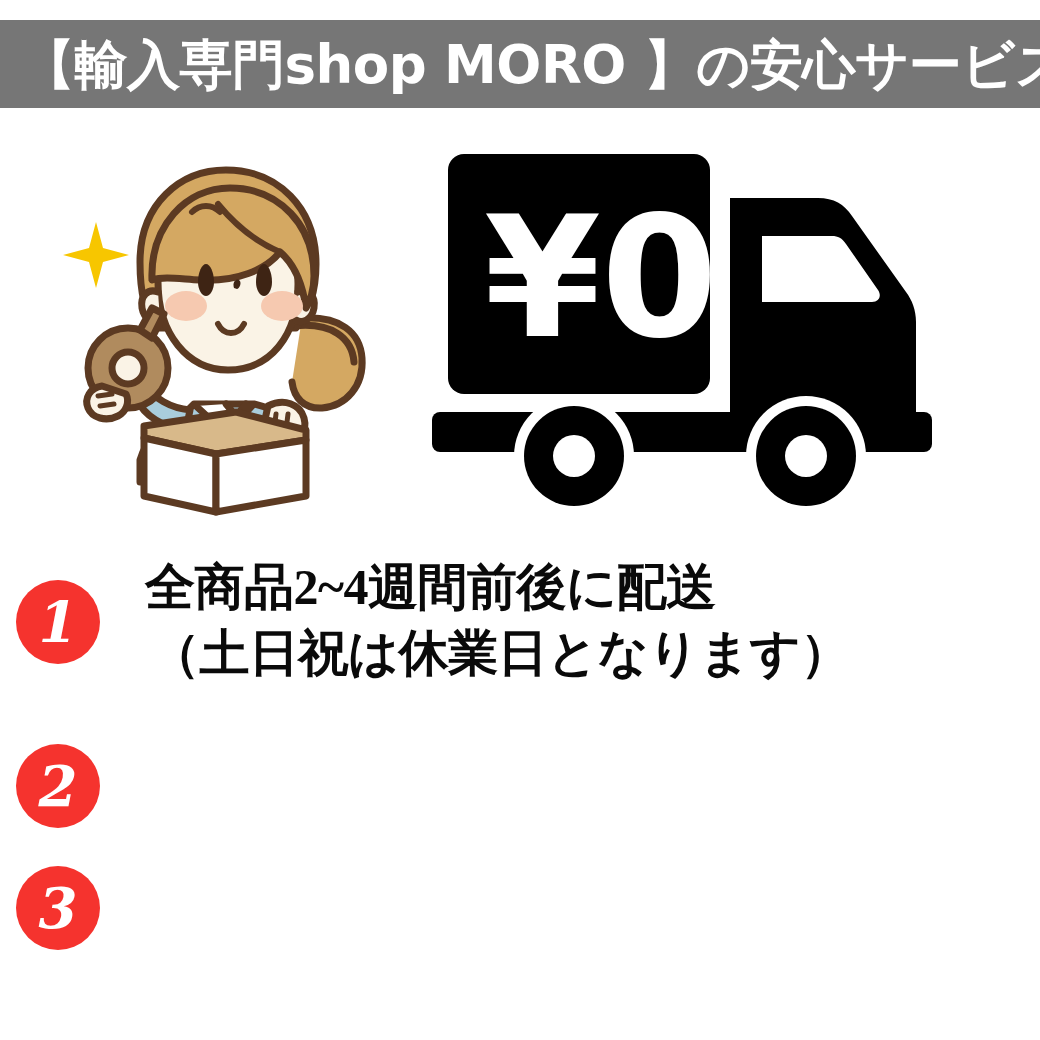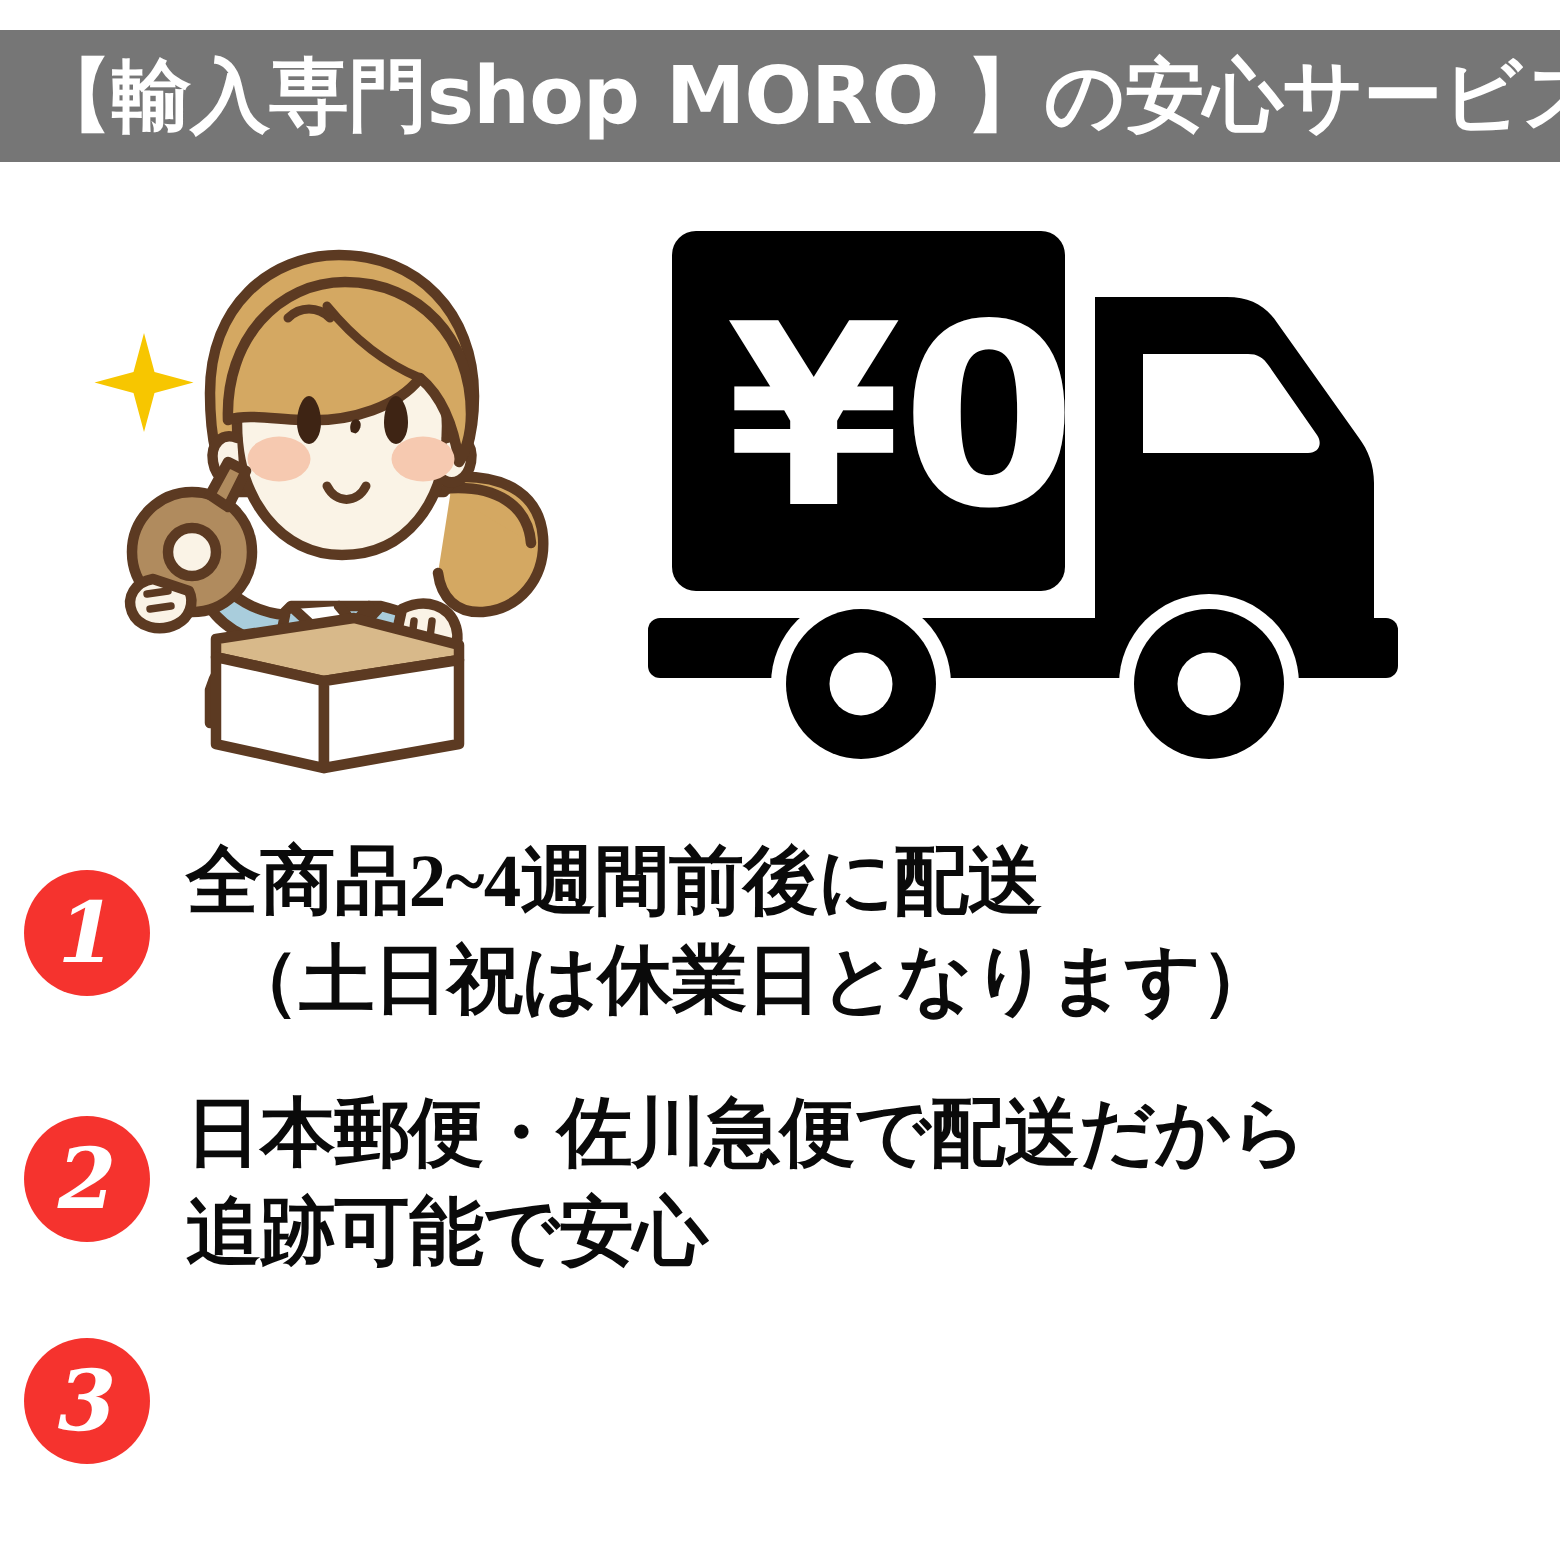--- a/index.html
+++ b/index.html
@@ -103,21 +103,21 @@
   .feature-text {
     margin-left: 24px;
     color: #0a0a0a;
     font-family: "Liberation Serif", "DejaVu Serif", serif;
     font-weight: 700;
     font-size: 50px;
     line-height: 1.32;
     letter-spacing: -0.5px;
   }
   .feature-text .line2 { display: block; }
-  .feature-text .line1 { display: block; }
+  .feature-text .line1 { display: block; margin-left: 21px; }
   .indent { padding-left: 26px; text-align: center; }
 </style>
 </head>
 <body>
 
 <div class="banner">
   <div class="banner-title">【輸入専門shop MORO 】の安心サービス</div>
 </div>
 
 <div class="illustration-band">
@@ -220,22 +220,18 @@
   <div class="feature-row r1">
     <div class="badge badge-spacer-1">1</div>
     <div class="feature-text">
       <span class="line1">全商品2~4週間前後に配送</span>
       <span class="line2 indent">（土日祝は休業日となります）</span>
     </div>
   </div>
 
   <div class="feature-row r2">
     <div class="badge badge-spacer-2">2</div>
-    <div class="feature-text">
-      <span class="line1">日本郵便・佐川急便で配送だから</span>
-      <span class="line2">追跡可能で安心</span>
-    </div>
   </div>
 
   <div class="feature-row r3">
     <div class="badge badge-spacer-3">3</div>
   </div>
 </div>
 
 </body></html>

